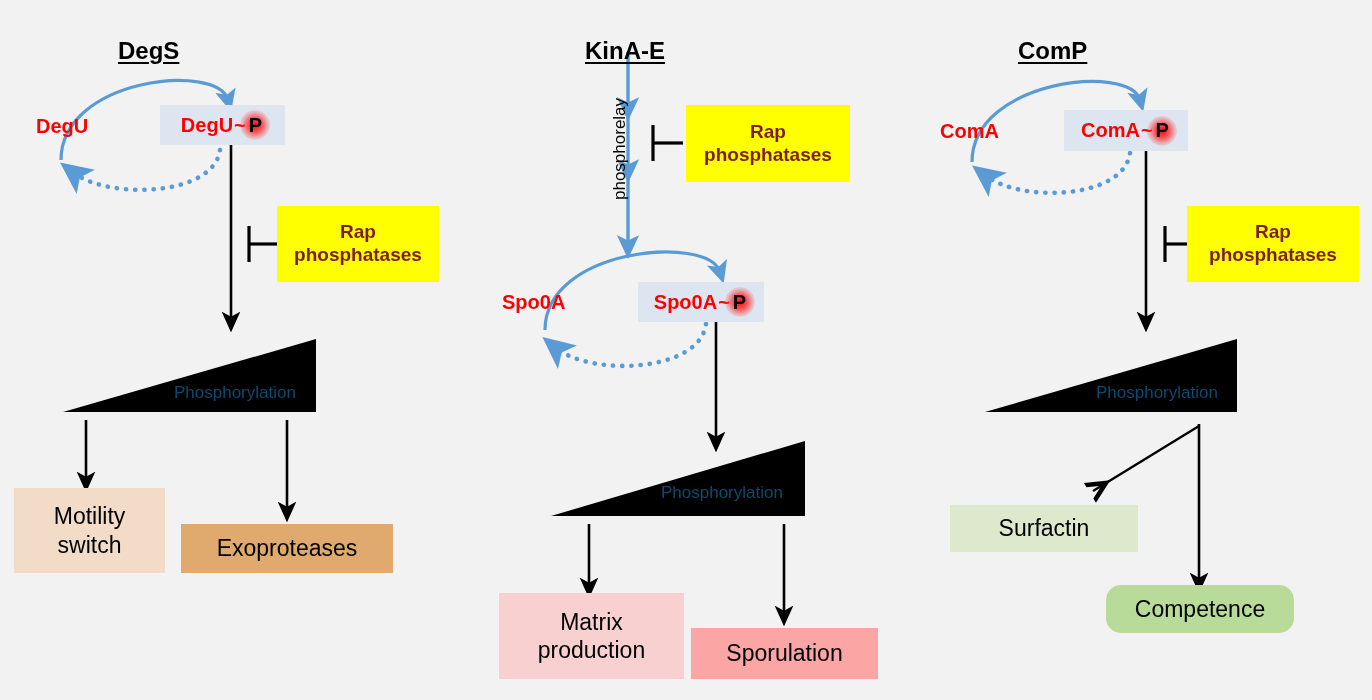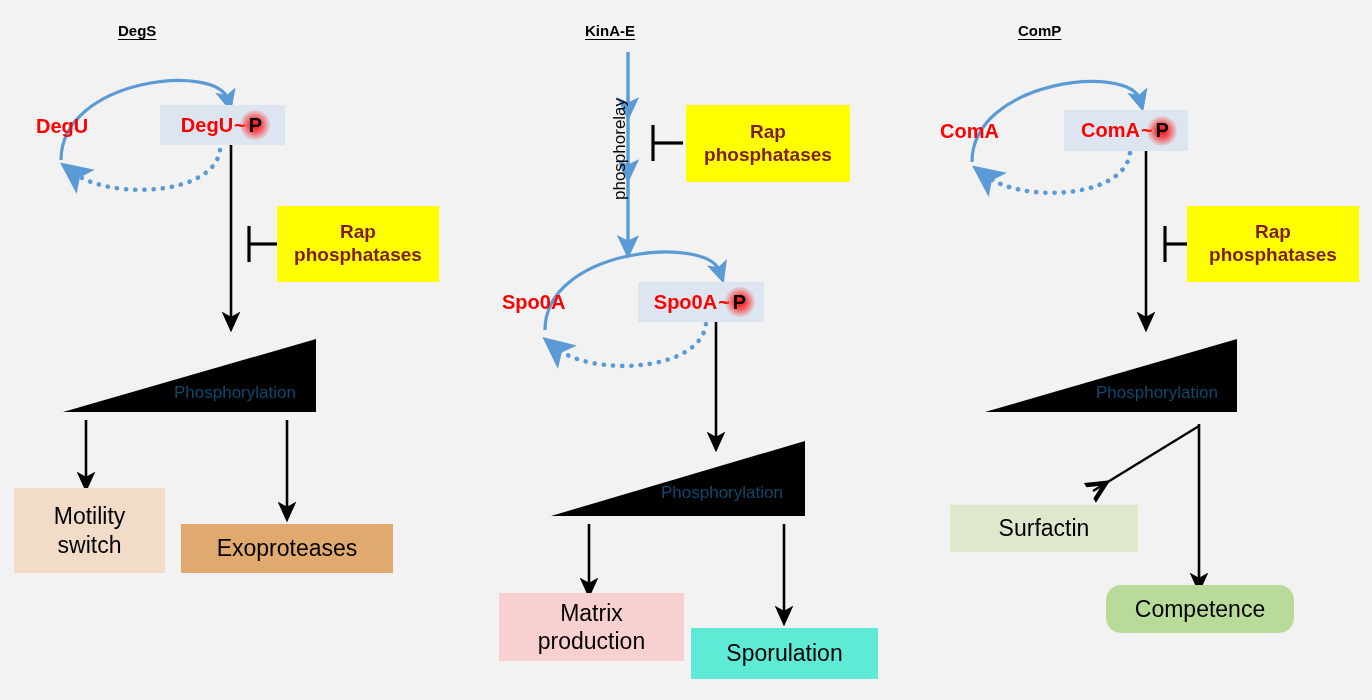--- a/index.html
+++ b/index.html
@@ -21,25 +21,26 @@
     left: 0; top: 0;
     width: 1372px;
     height: 700px;
     pointer-events: none;
   }
   .abs { position: absolute; }
 
   
   .col-title {
     font-weight: bold;
-    font-size: 15px;
+    font-size: 24px;
     color: #000;
     text-decoration: underline;
     text-underline-offset: 3px;
     white-space: nowrap;
+    margin-top: 15px;
   }
 
   
   .protein {
     color: #ff0000;
     font-weight: bold;
     font-size: 20px;
     white-space: nowrap;
   }
 
@@ -280,28 +281,28 @@
   <div class="abs protein" style="left:502px; top:291px;">Spo0A</div>
 
   <div class="abs phos-box" style="left:638px; top:282px; width:126px; height:40px;">
     <span class="phos-name">Spo0A</span>
       <span class="phos-tilde">~</span>
       <span class="phos-p"><span>P</span></span>
   </div>
 
   <div class="abs tri-label" style="left:661px; top:483px;">Phosphorylation</div>
 
-  <div class="abs outcome" style="left:499px; top:593px; width:185px; height:68px; background:#f9d0d0;">
+  <div class="abs outcome" style="left:499px; top:593px; width:185px; height:86px; background:#f9d0d0;">
     <div>
       <div>Matrix</div>
       <div>production</div>
     </div>
   </div>
 
-  <div class="abs outcome" style="left:691px; top:628px; width:187px; height:51px; background:#5eead4;">
+  <div class="abs outcome" style="left:691px; top:628px; width:187px; height:51px; background:#fca5a5;">
     <span>Sporulation</span>
   </div>
 
   <div class="abs col-title" style="left:1018px; top:22px;">ComP</div>
 
   <div class="abs protein" style="left:940px; top:120px;">ComA</div>
 
   <div class="abs phos-box" style="left:1064px; top:110px; width:124px; height:41px;">
     <span class="phos-name">ComA</span>
       <span class="phos-tilde">~</span>

